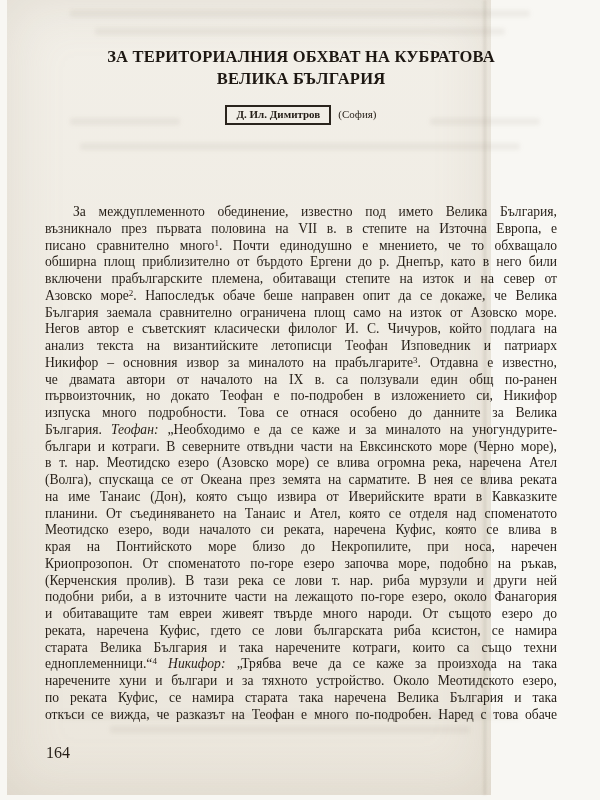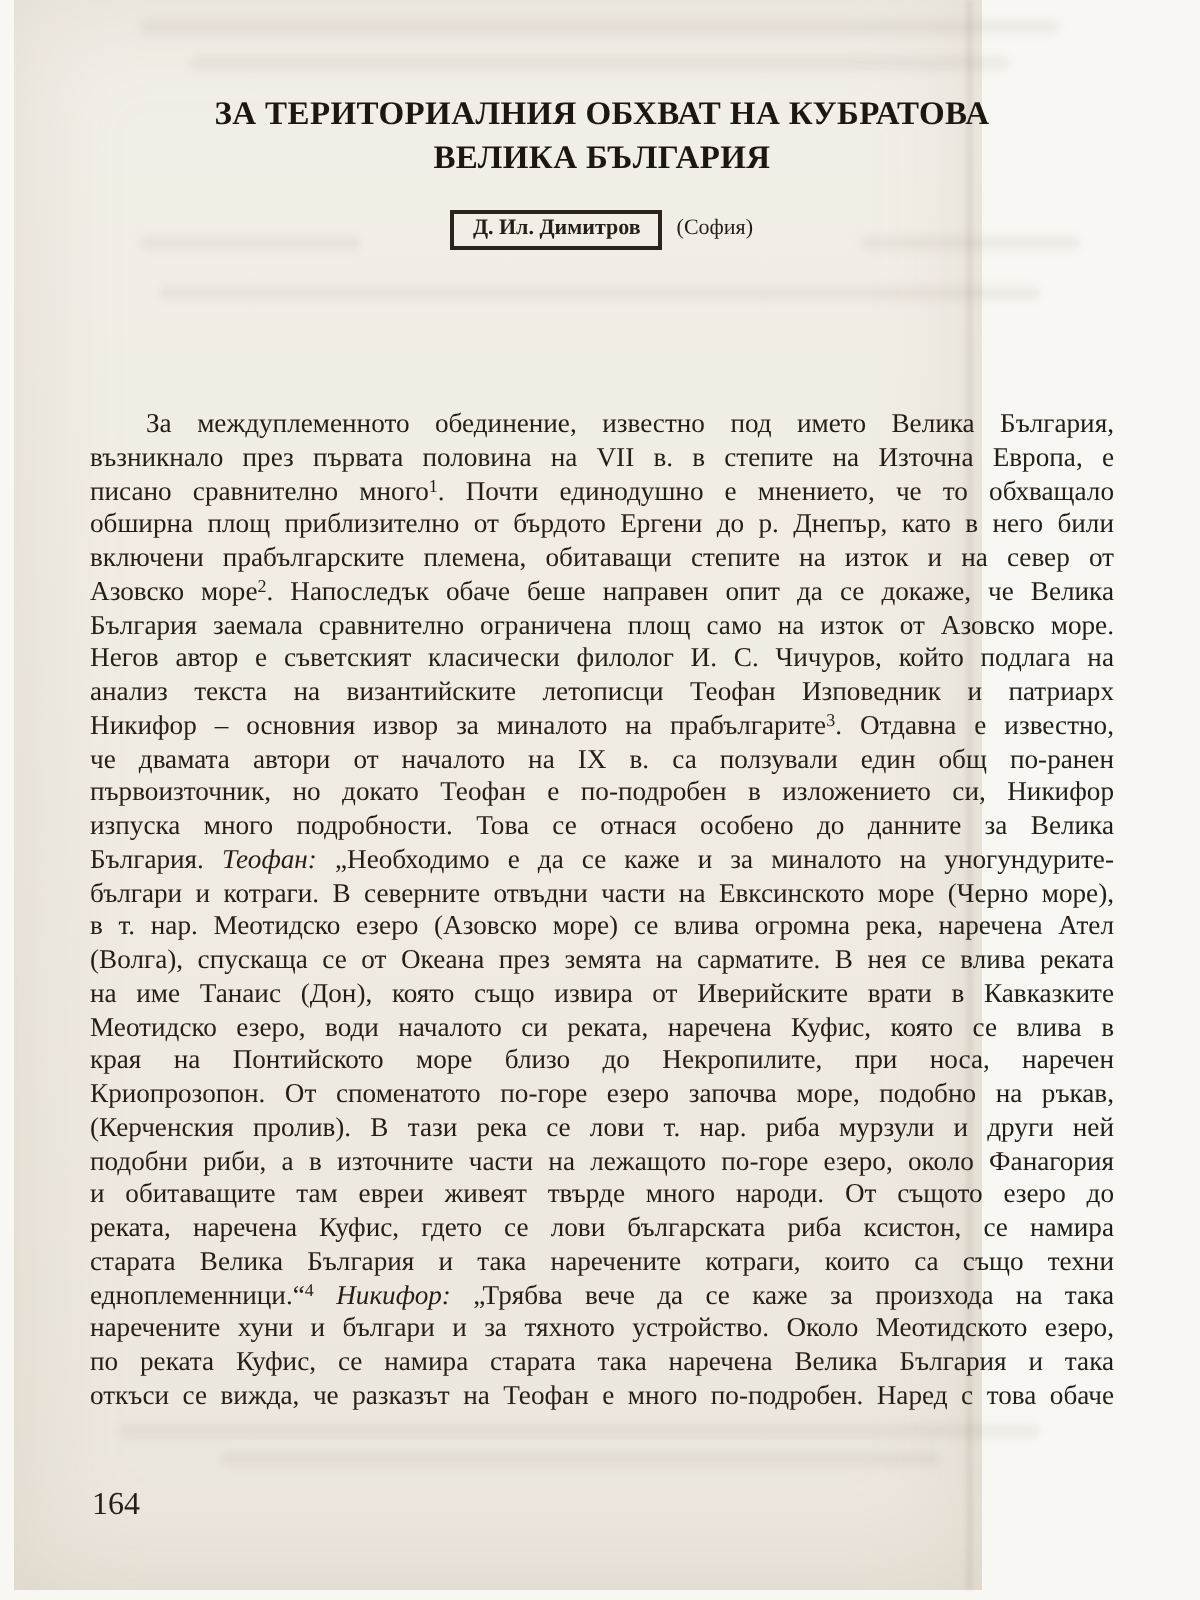--- a/index.html
+++ b/index.html
@@ -82,20 +82,21 @@
       <div class="line"><span>анализ текста на византийските летописци Теофан Изповедник и патриарх</span></div>
       <div class="line"><span>Никифор – основния извор за миналото на прабългарите</span><span class="sup">3</span><span>. Отдавна е известно,</span></div>
       <div class="line"><span>че двамата автори от началото на IX в. са ползували един общ по-ранен</span></div>
       <div class="line"><span>първоизточник, но докато Теофан е по-подробен в изложението си, Никифор</span></div>
       <div class="line"><span>изпуска много подробности. Това се отнася особено до данните за Велика</span></div>
       <div class="line"><span>България. </span><span class="it">Теофан:</span><span> „Необходимо е да се каже и за миналото на уногундурите-</span></div>
       <div class="line"><span>българи и котраги. В северните отвъдни части на Евксинското море (Черно море),</span></div>
       <div class="line"><span>в т. нар. Меотидско езеро (Азовско море) се влива огромна река, наречена Ател</span></div>
       <div class="line"><span>(Волга), спускаща се от Океана през земята на сарматите. В нея се влива реката</span></div>
       <div class="line"><span>на име Танаис (Дон), която също извира от Иверийските врати в Кавказките</span></div>
+      <div class="line"><span>планини. От съединяването на Танаис и Ател, която се отделя над споменатото</span></div>
       <div class="line"><span>Меотидско езеро, води началото си реката, наречена Куфис, която се влива в</span></div>
       <div class="line"><span>края на Понтийското море близо до Некропилите, при носа, наречен</span></div>
       <div class="line"><span>Криопрозопон. От споменатото по-горе езеро започва море, подобно на ръкав,</span></div>
       <div class="line"><span>(Керченския пролив). В тази река се лови т. нар. риба мурзули и други ней</span></div>
       <div class="line"><span>подобни риби, а в източните части на лежащото по-горе езеро, около Фанагория</span></div>
       <div class="line"><span>и обитаващите там евреи живеят твърде много народи. От същото езеро до</span></div>
       <div class="line"><span>реката, наречена Куфис, гдето се лови българската риба ксистон, се намира</span></div>
       <div class="line"><span>старата Велика България и така наречените котраги, които са също техни</span></div>
       <div class="line"><span>едноплеменници.“</span><span class="sup">4</span><span> </span><span class="it">Никифор:</span><span> „Трябва вече да се каже за произхода на така</span></div>
       <div class="line"><span>наречените хуни и българи и за тяхното устройство. Около Меотидското езеро,</span></div>

